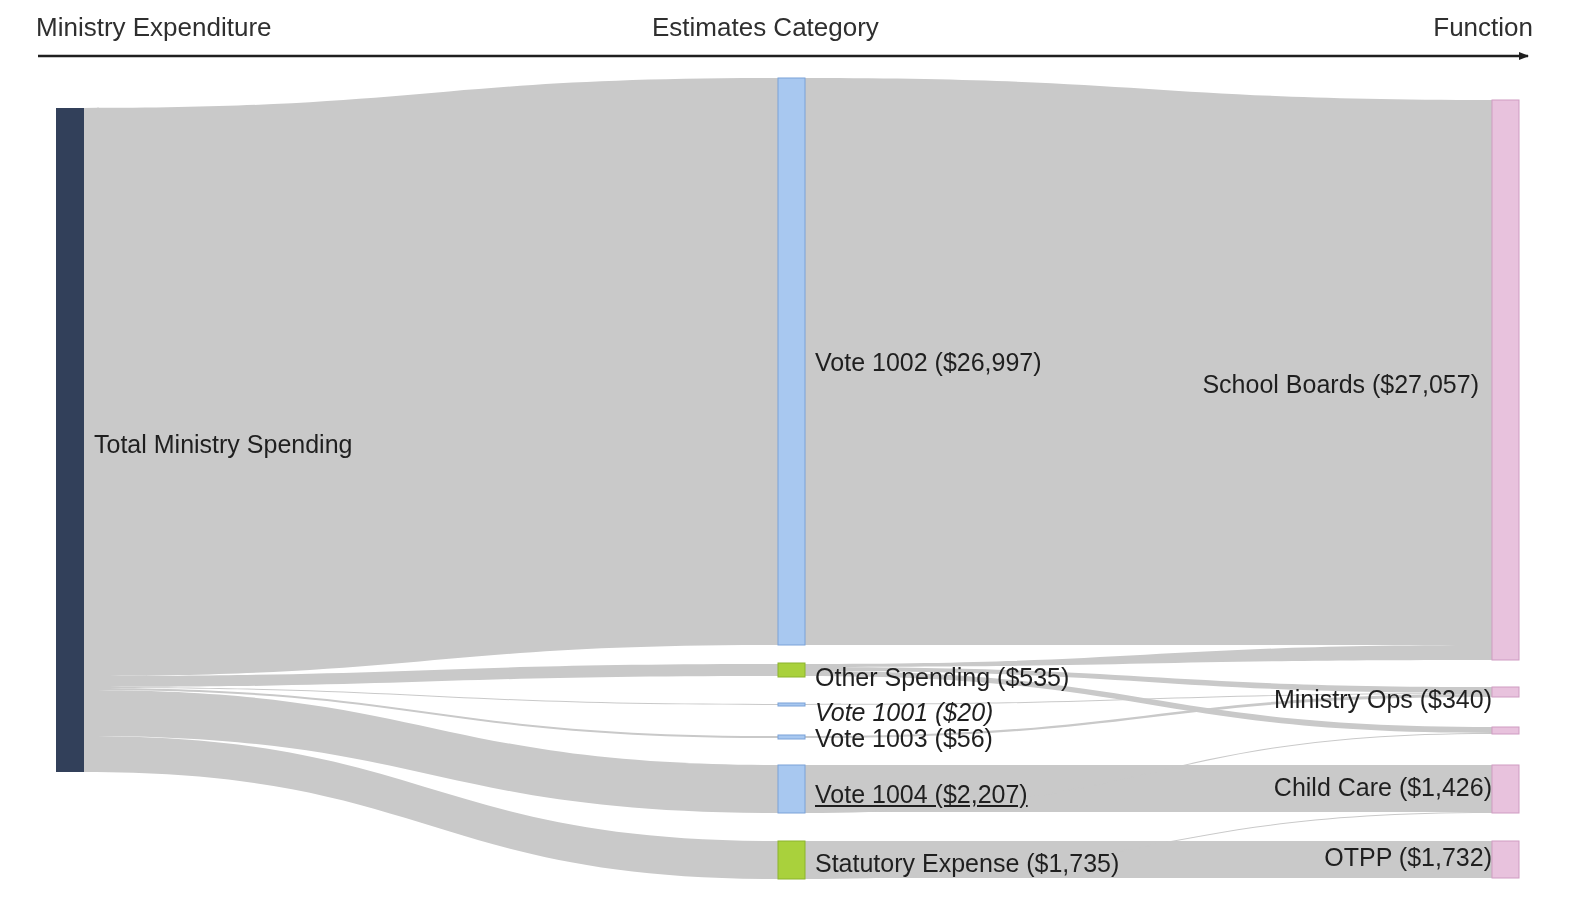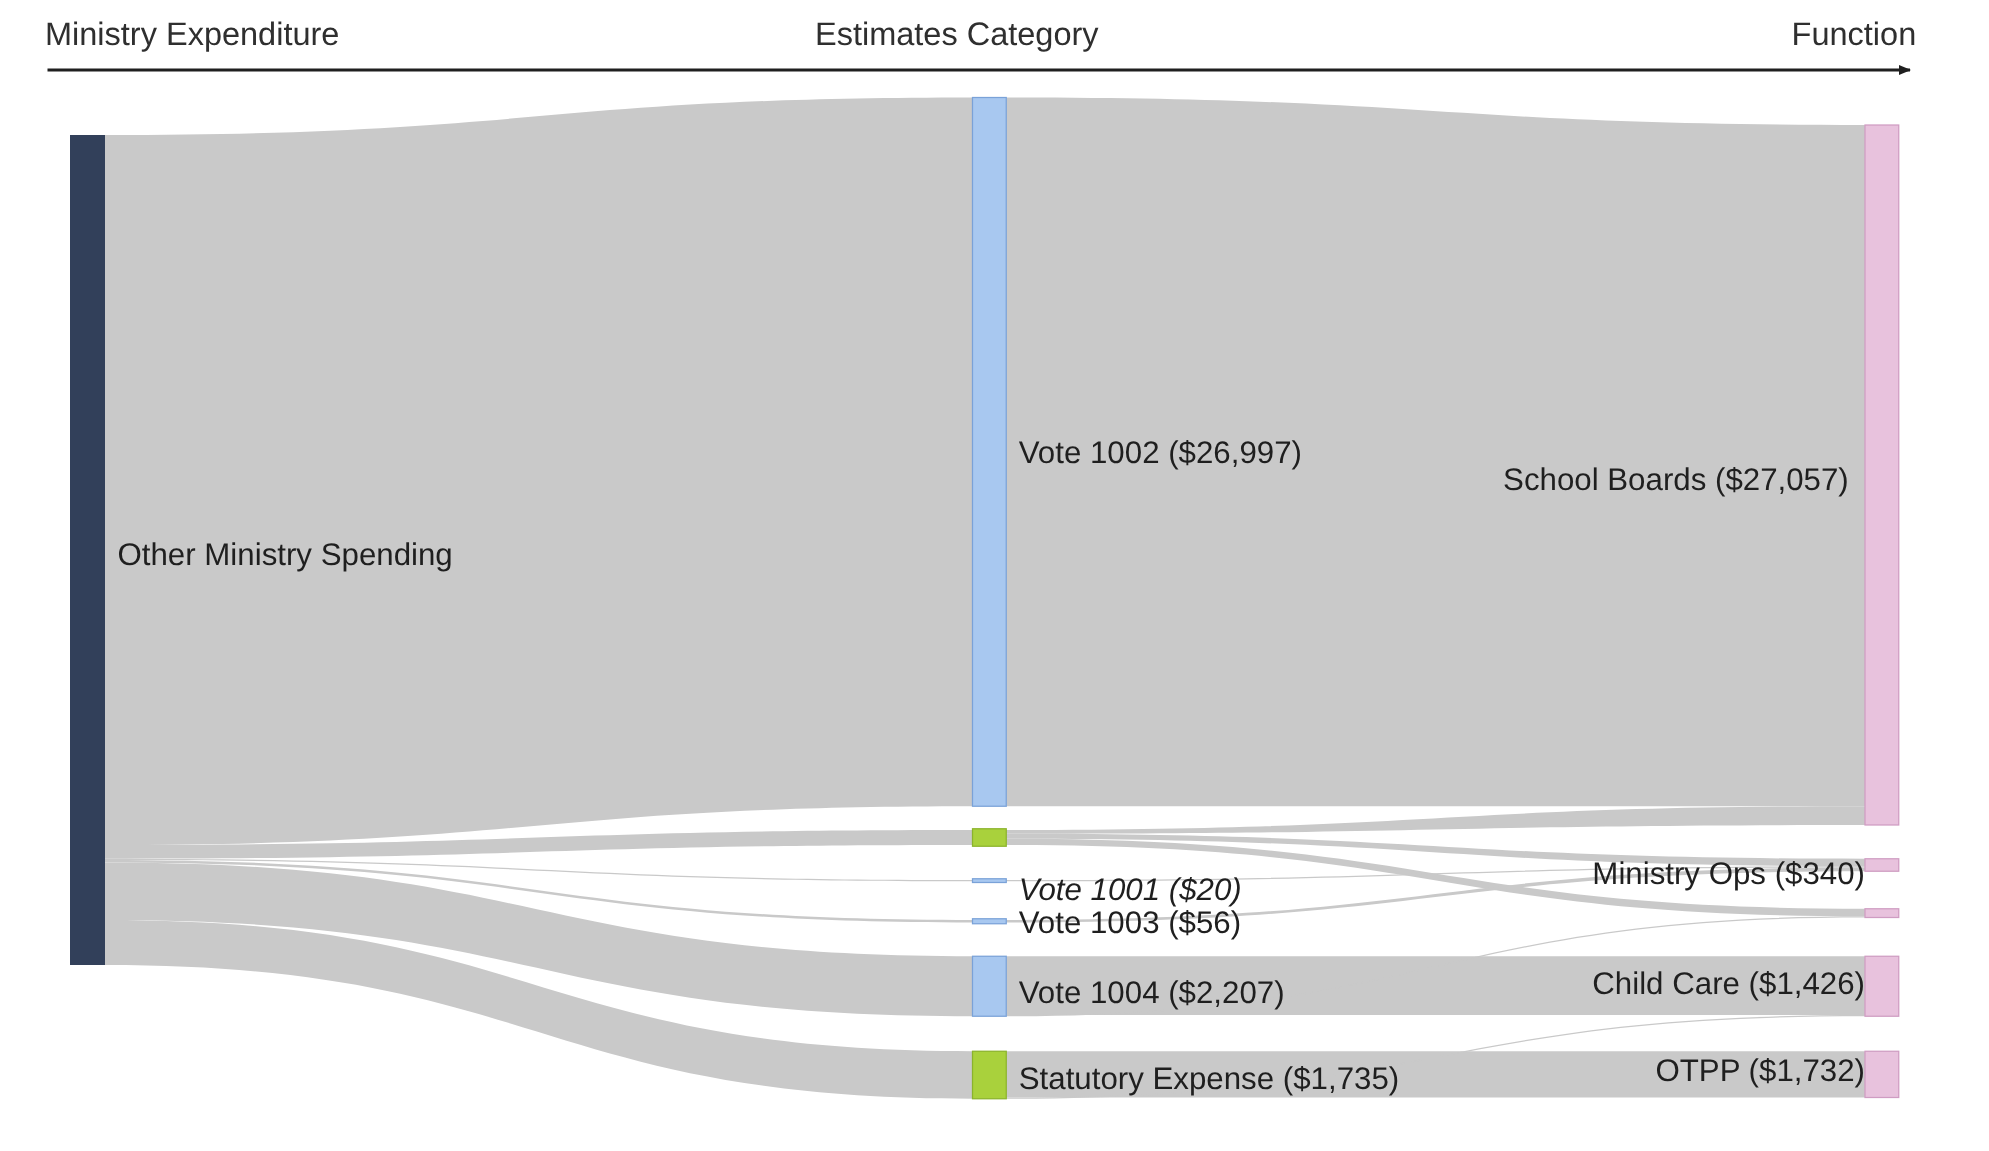--- a/index.html
+++ b/index.html
@@ -110,30 +110,31 @@
       <rect x="778" y="841" width="27" height="38" fill="#a9d13c" stroke="#8bb32c" stroke-width="1"></rect>
 
       <rect x="1492" y="100" width="27" height="560" fill="#e8c2dd" stroke="#cf9cc2" stroke-width="1"></rect>
       <rect x="1492" y="687" width="27" height="10" fill="#e8c2dd" stroke="#cf9cc2" stroke-width="1"></rect>
       <rect x="1492" y="727" width="27" height="7" fill="#e8c2dd" stroke="#cf9cc2" stroke-width="1"></rect>
       <rect x="1492" y="765" width="27" height="48" fill="#e8c2dd" stroke="#cf9cc2" stroke-width="1"></rect>
       <rect x="1492" y="841" width="27" height="37" fill="#e8c2dd" stroke="#cf9cc2" stroke-width="1"></rect>
     </g>
   </svg>
 
-  <div class="node-label" style="left:94px; top:432px;">Other Ministry Spending</div>
+  <div class="node-label" style="left:94px; top:432px;">Total Ministry Spending</div>
 
   <div class="node-label" style="left:815px; top:350px;">Vote 1002 ($26,997)</div>
 
+  <div class="node-label" style="left:815px; top:665px;">Other Spending ($535)</div>
 
   <div class="node-label" style="left:815px; top:700px;font-style:italic;">Vote 1001 ($20)</div>
 
   <div class="node-label" style="left:815px; top:726px;">Vote 1003 ($56)</div>
 
-  <div class="node-label" style="left:815px; top:782px;">Vote 1004 ($2,207)</div>
+  <div class="node-label" style="left:815px; top:782px;text-decoration:underline;">Vote 1004 ($2,207)</div>
 
   <div class="node-label" style="left:815px; top:851px;">Statutory Expense ($1,735)</div>
 
   <div class="node-label right-align" style="right:112px; top:372px;">School Boards ($27,057)</div>
 
   <div class="node-label right-align" style="right:99px; top:687px;">Ministry Ops ($340)</div>
 
 
   <div class="node-label right-align" style="right:99px; top:775px;">Child Care ($1,426)</div>
 

